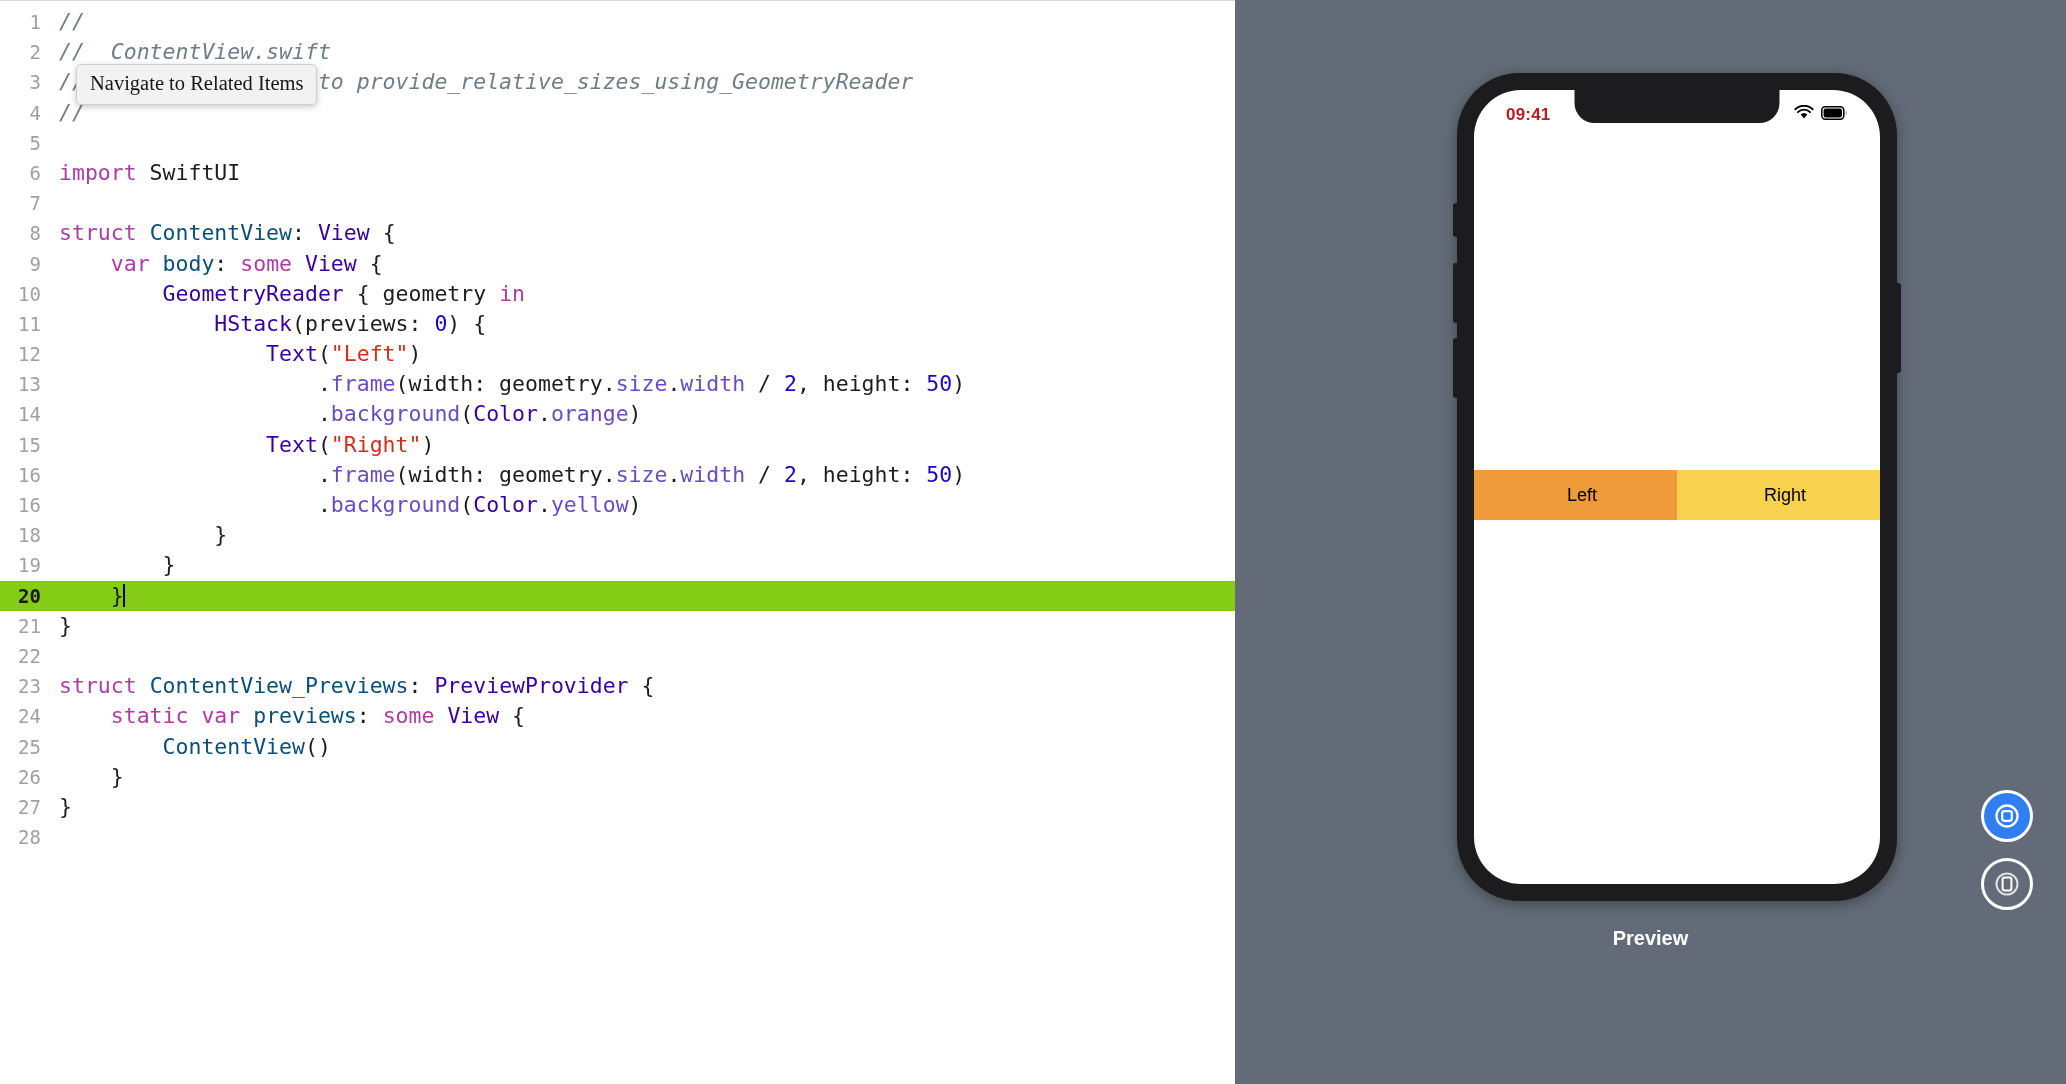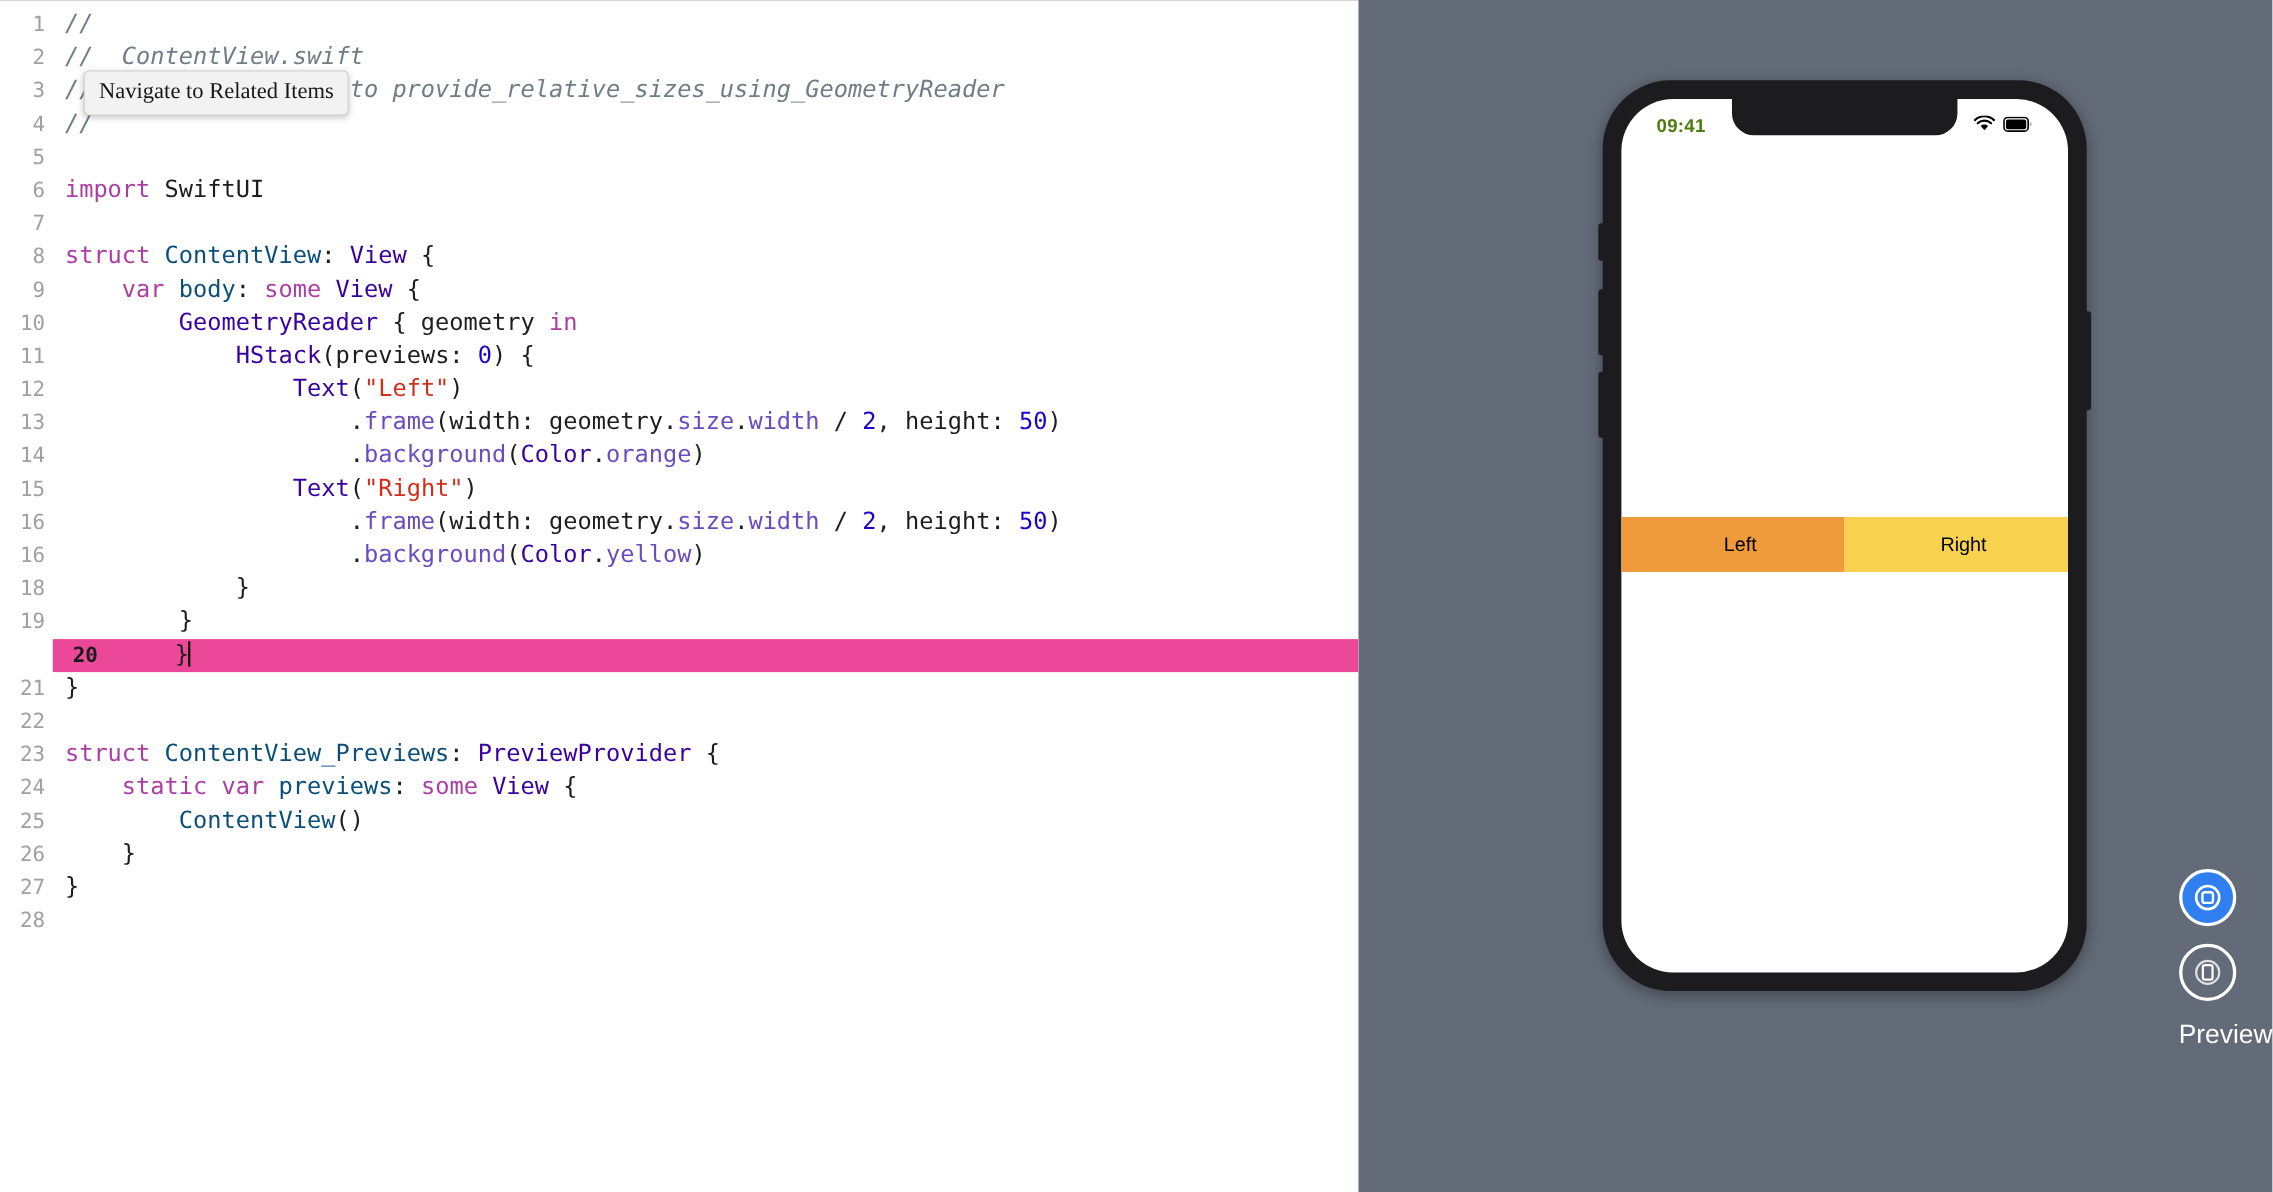--- a/index.html
+++ b/index.html
@@ -27,21 +27,21 @@
     font-family: "DejaVu Sans Mono", "Liberation Mono", monospace;
     font-size: 21.5px;
     line-height: 30.2px;
   }
   .line {
     position: relative;
     display: flex;
     height: 30.2px;
     white-space: pre;
   }
-  .line.current { background: #ec4899; margin-left: 48px; }
+  .line.current { background: #84cc16; }
   .gutter {
     width: 48px;
     flex: 0 0 48px;
     text-align: right;
     color: #a0a0a0;
     font-size: 19px;
     line-height: 30.2px;
     padding-right: 7px;
     user-select: none;
   }
@@ -130,21 +130,21 @@
   .statusbar {
     position: absolute;
     top: 0; left: 0; right: 0;
     height: 46px;
     display: flex;
     align-items: center;
     justify-content: space-between;
     padding: 0 32px;
     font-size: 17px;
     font-weight: bold;
-    color: #4d7c0f;
+    color: #b91c1c;
     font-family: "Liberation Sans", sans-serif;
     z-index: 6;
   }
   .sb-time { letter-spacing: .2px; margin-top: 4px; }
   .sb-right { display: flex; align-items: center; gap: 7px; margin-top: 4px; }
 
   
   .btn-silent, .btn-volup, .btn-voldn, .btn-power {
     position: absolute; background: #1c1c1e;
   }
@@ -170,24 +170,24 @@
     color: #000;
     padding-left: 13px;
   }
   .hs-left  { width: 50%; }
   .hs-right { width: 50%; }
 
   .preview-label {
     position: absolute;
     left: 0; right: 0;
     top: 927px;
-    text-align: right;
+    text-align: center;
     color: #ffffff;
-    font-size: 24px;
-    font-weight: normal;
+    font-size: 20px;
+    font-weight: bold;
     font-family: "Liberation Sans", sans-serif;
   }
 
   
   .ctrl-stack {
     position: absolute;
     right: 33px;
     top: 790px;
     display: flex;
     flex-direction: column;

